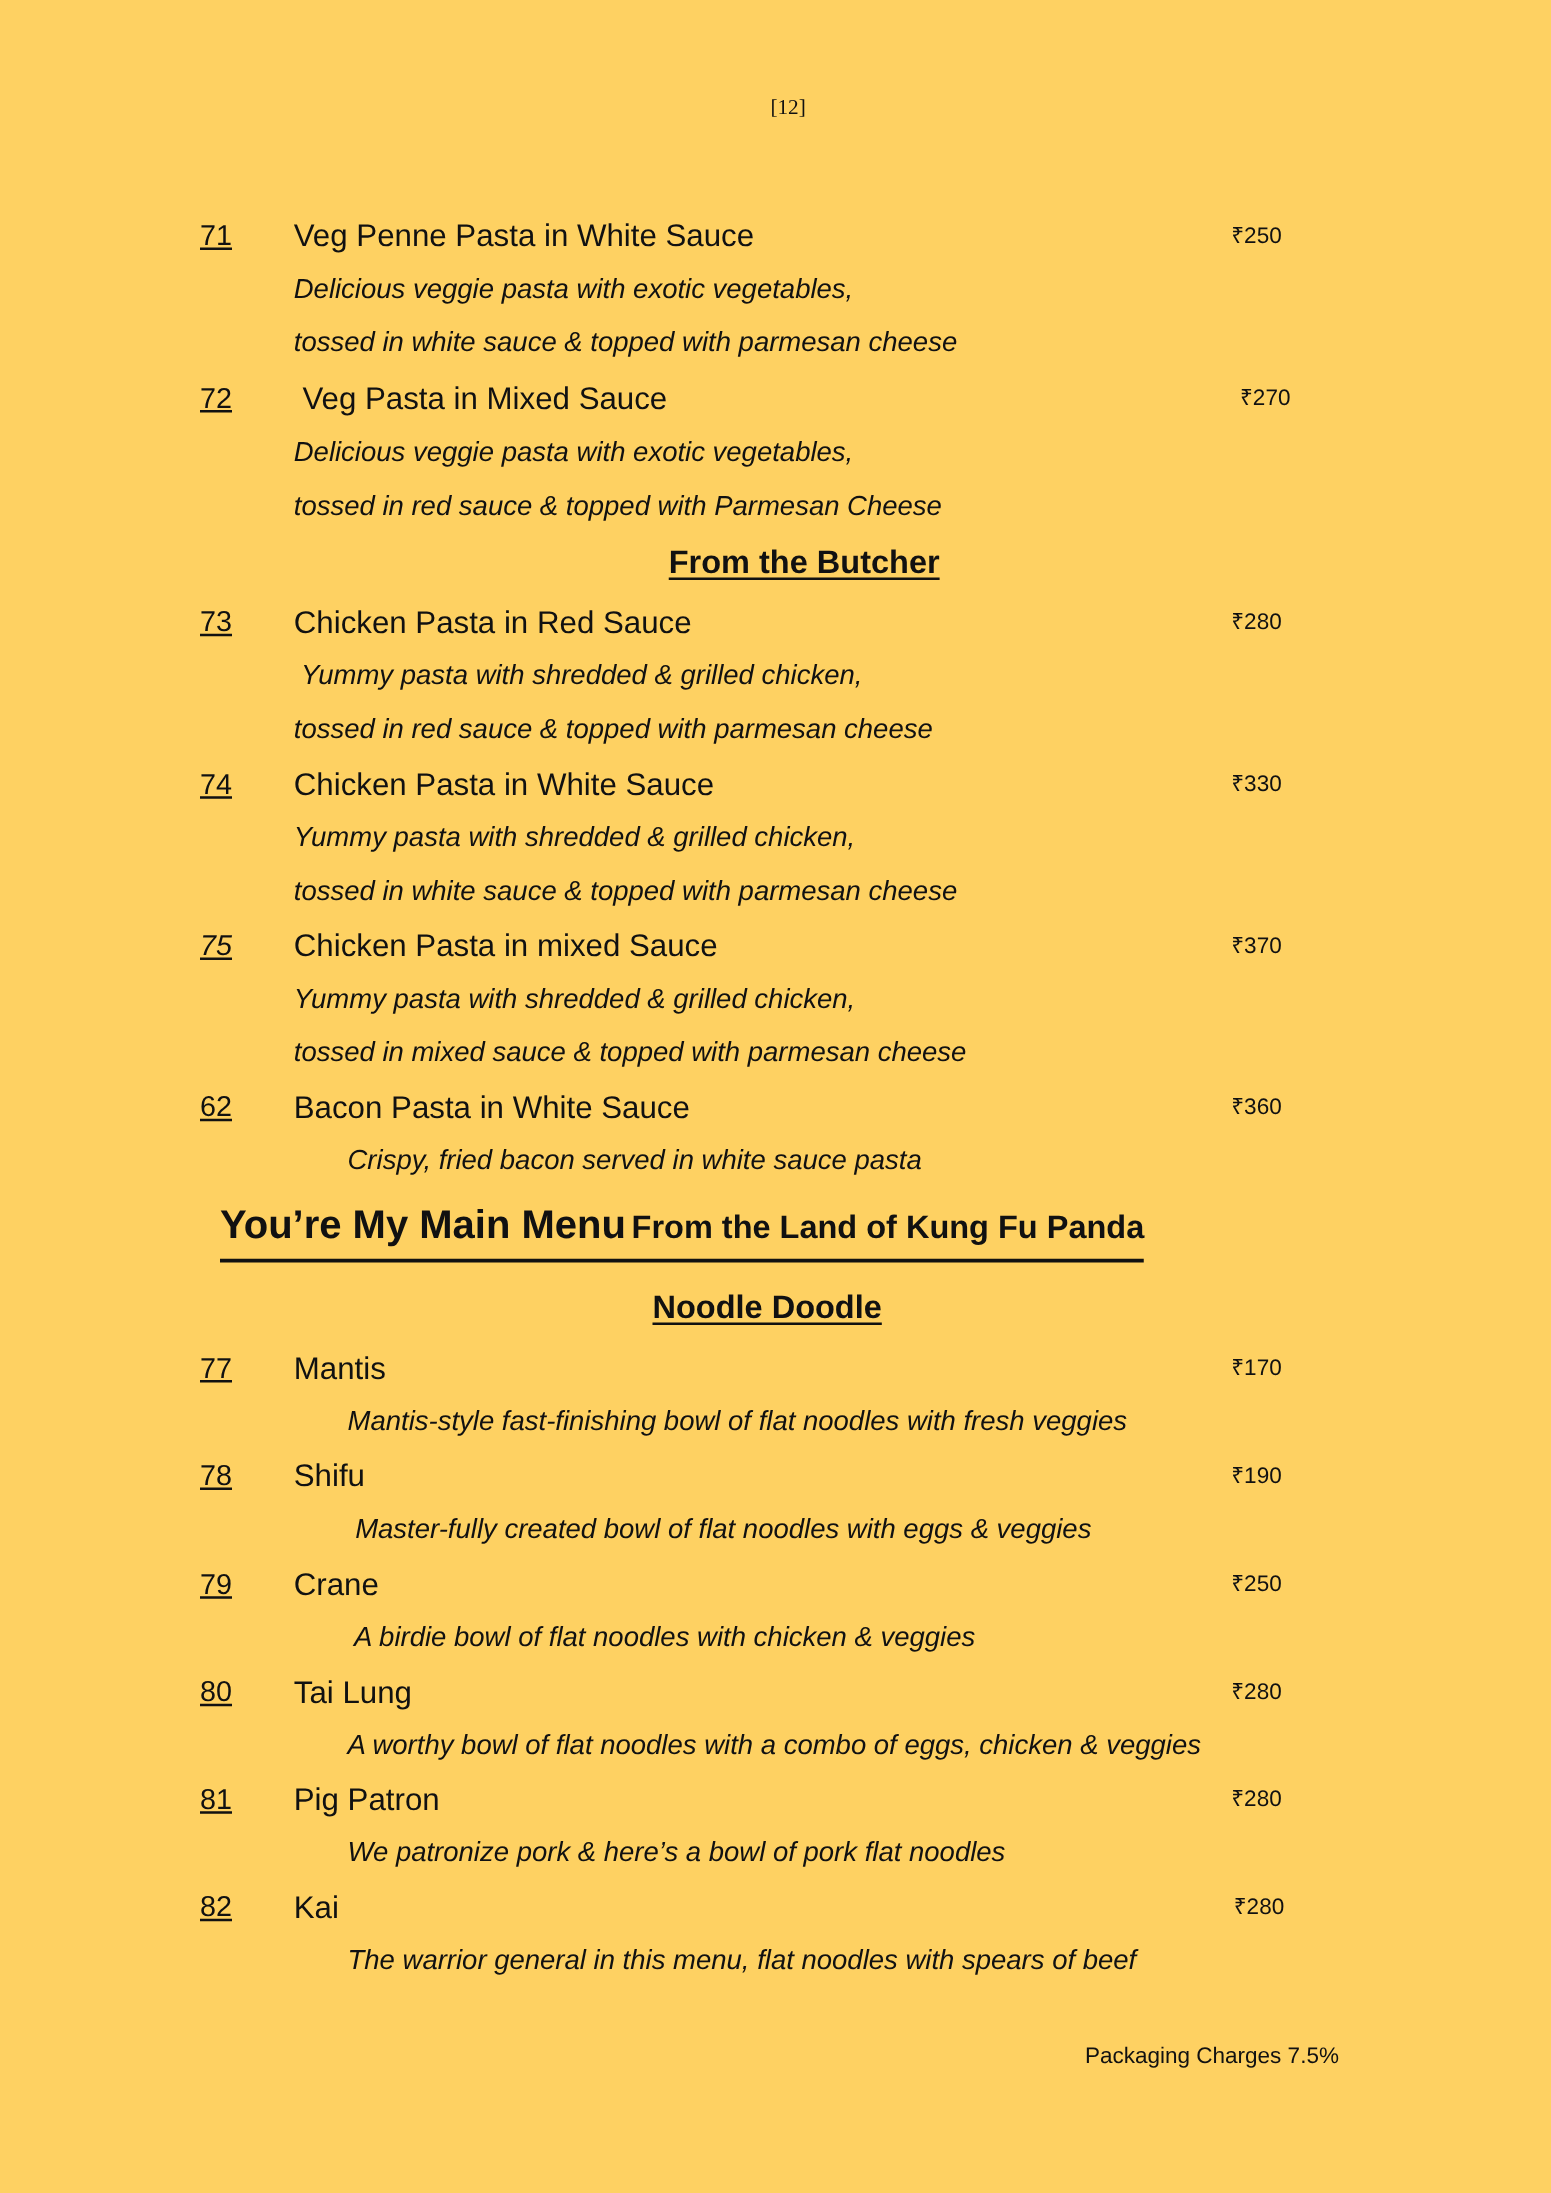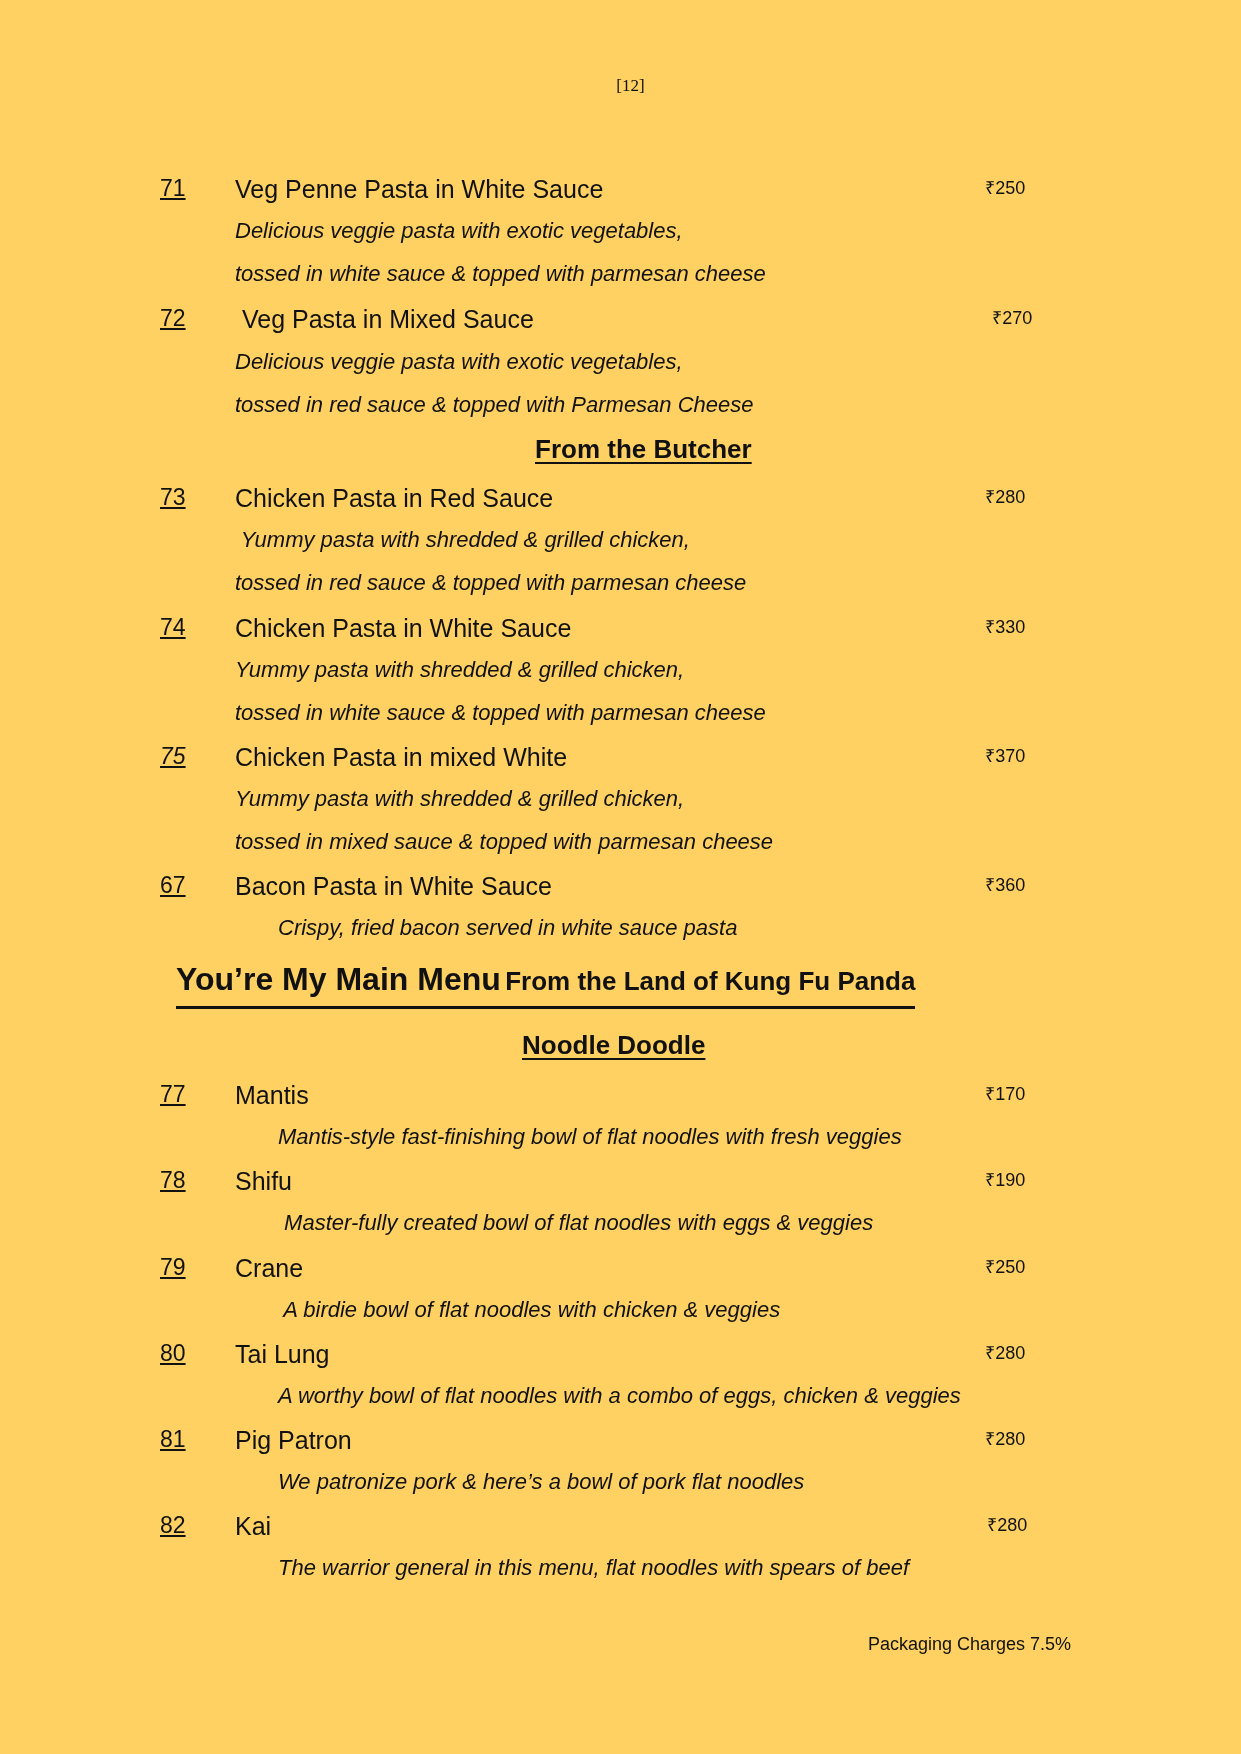--- a/index.html
+++ b/index.html
@@ -43,26 +43,26 @@
 <div class="abs desc" style="top:527px; white-space:pre"> Yummy pasta with shredded &amp; grilled chicken,</div>
 <div class="abs desc" style="top:570px">tossed in red sauce &amp; topped with parmesan cheese</div>
 
 <div class="abs num" style="top:614px">74</div>
 <div class="abs name" style="top:614px">Chicken Pasta in White Sauce</div>
 <div class="abs price" style="top:614px">₹330</div>
 <div class="abs desc" style="top:657px">Yummy pasta with shredded &amp; grilled chicken,</div>
 <div class="abs desc" style="top:700px">tossed in white sauce &amp; topped with parmesan cheese</div>
 
 <div class="abs num" style="top:743px; font-style:italic">75</div>
-<div class="abs name" style="top:743px">Chicken Pasta in mixed White</div>
+<div class="abs name" style="top:743px">Chicken Pasta in mixed Sauce</div>
 <div class="abs price" style="top:743px">₹370</div>
 <div class="abs desc" style="top:786px">Yummy pasta with shredded &amp; grilled chicken,</div>
 <div class="abs desc" style="top:829px">tossed in mixed sauce &amp; topped with parmesan cheese</div>
 
-<div class="abs num" style="top:872px">67</div>
+<div class="abs num" style="top:872px">62</div>
 <div class="abs name" style="top:872px">Bacon Pasta in White Sauce</div>
 <div class="abs price" style="top:872px">₹360</div>
 <div class="abs desc ind" style="top:915px">Crispy, fried bacon served in white sauce pasta</div>
 
 <div class="abs main">
   <span class="big">You’re My Main Menu</span>
   <span class="small">From the Land of Kung Fu Panda</span>
 </div>
 
 <div class="abs sub" style="top:1030px; left:522px">Noodle Doodle</div>

